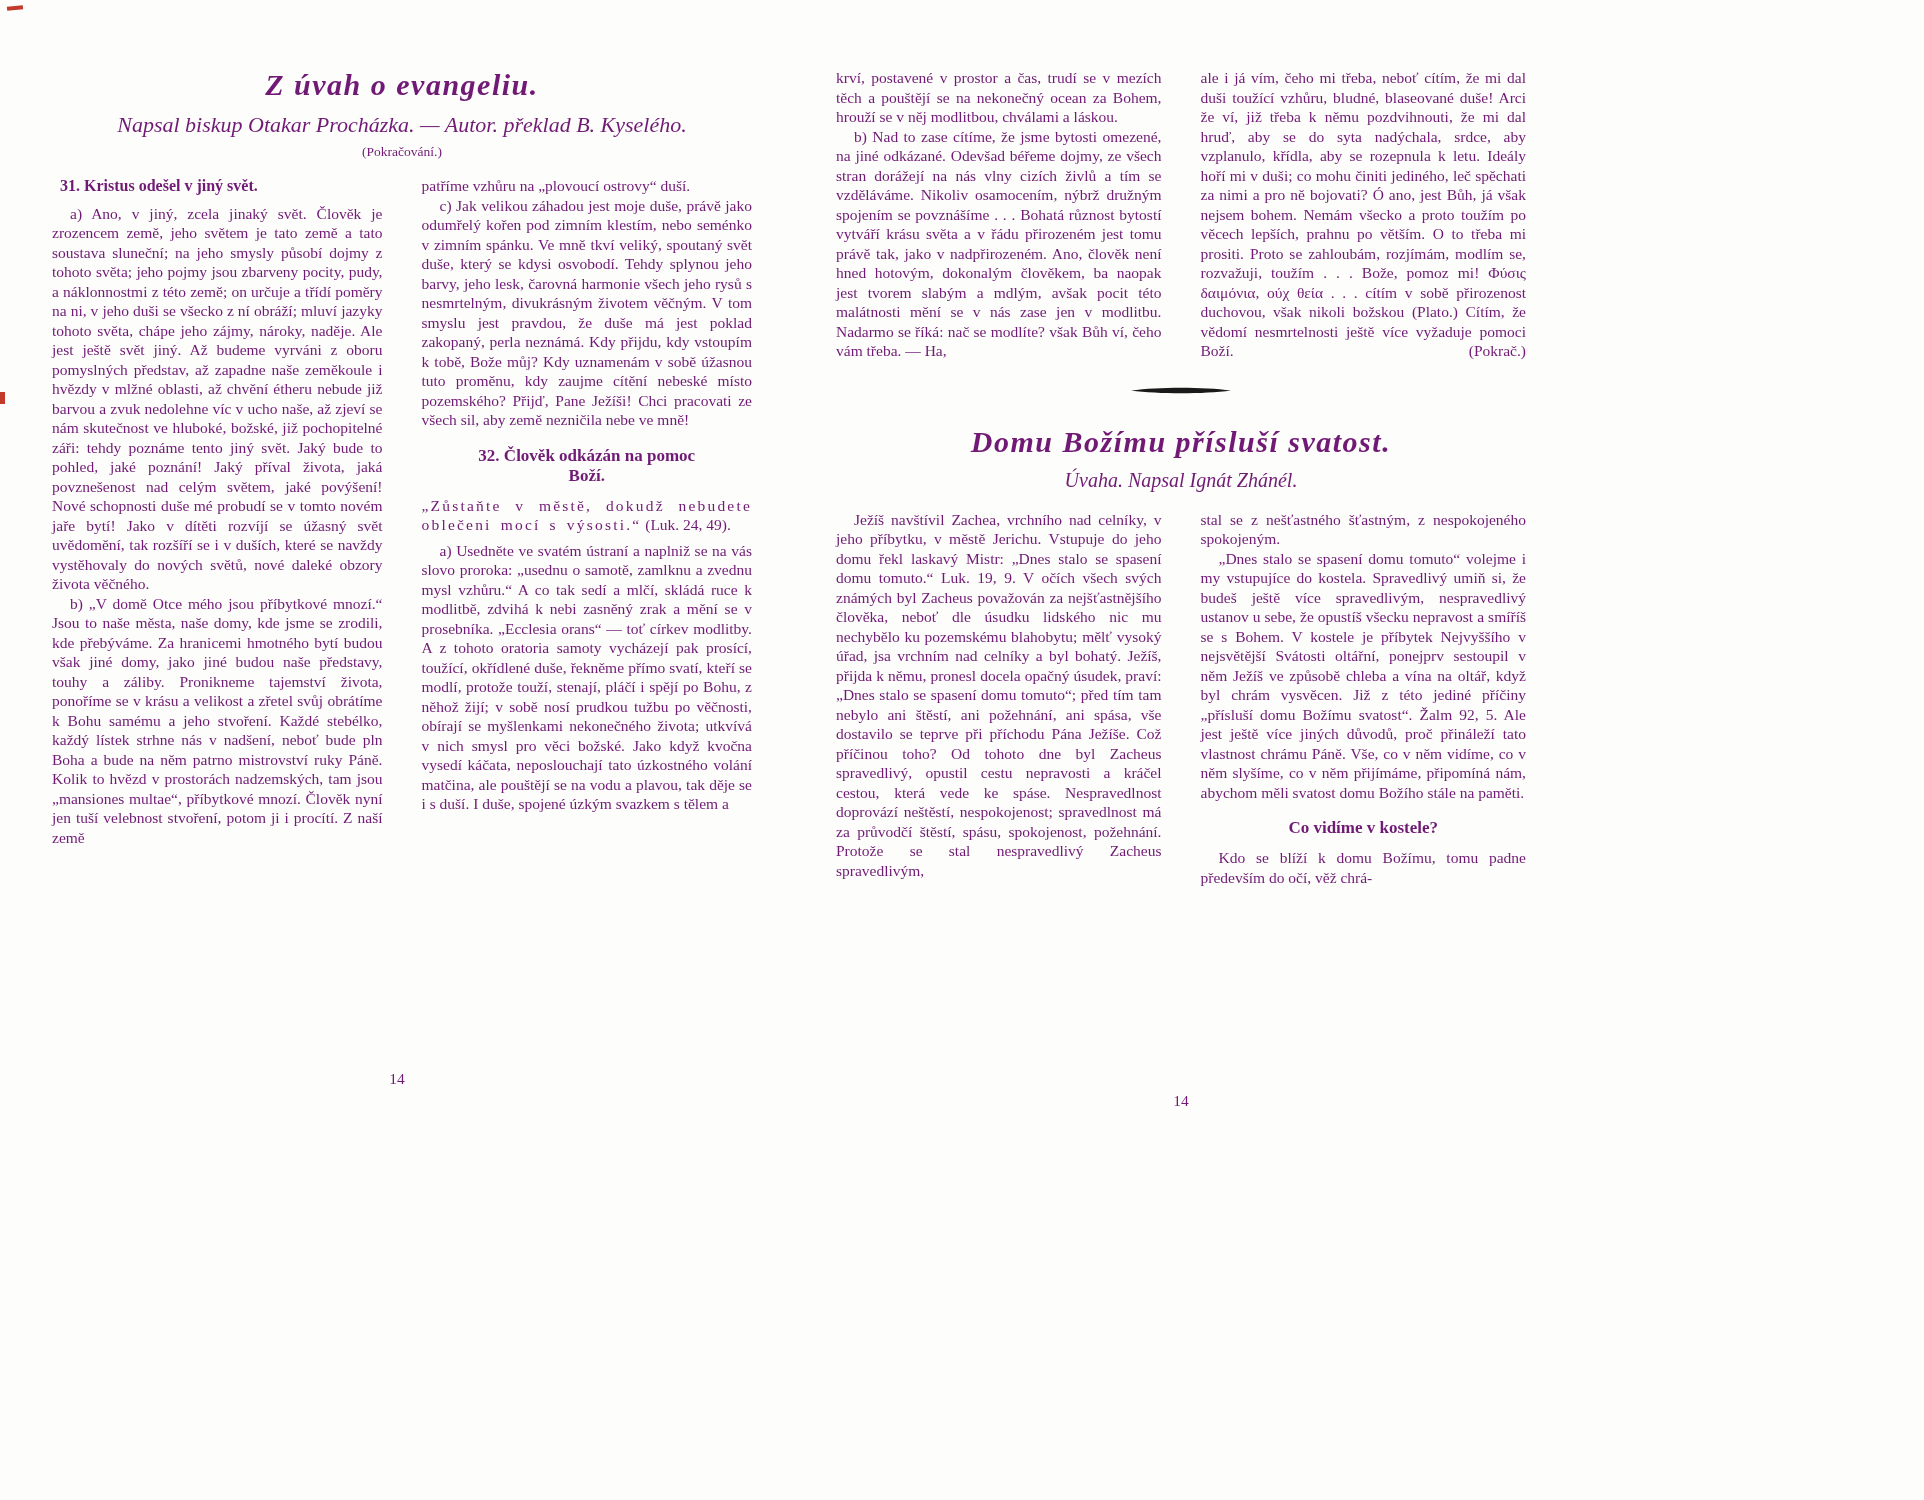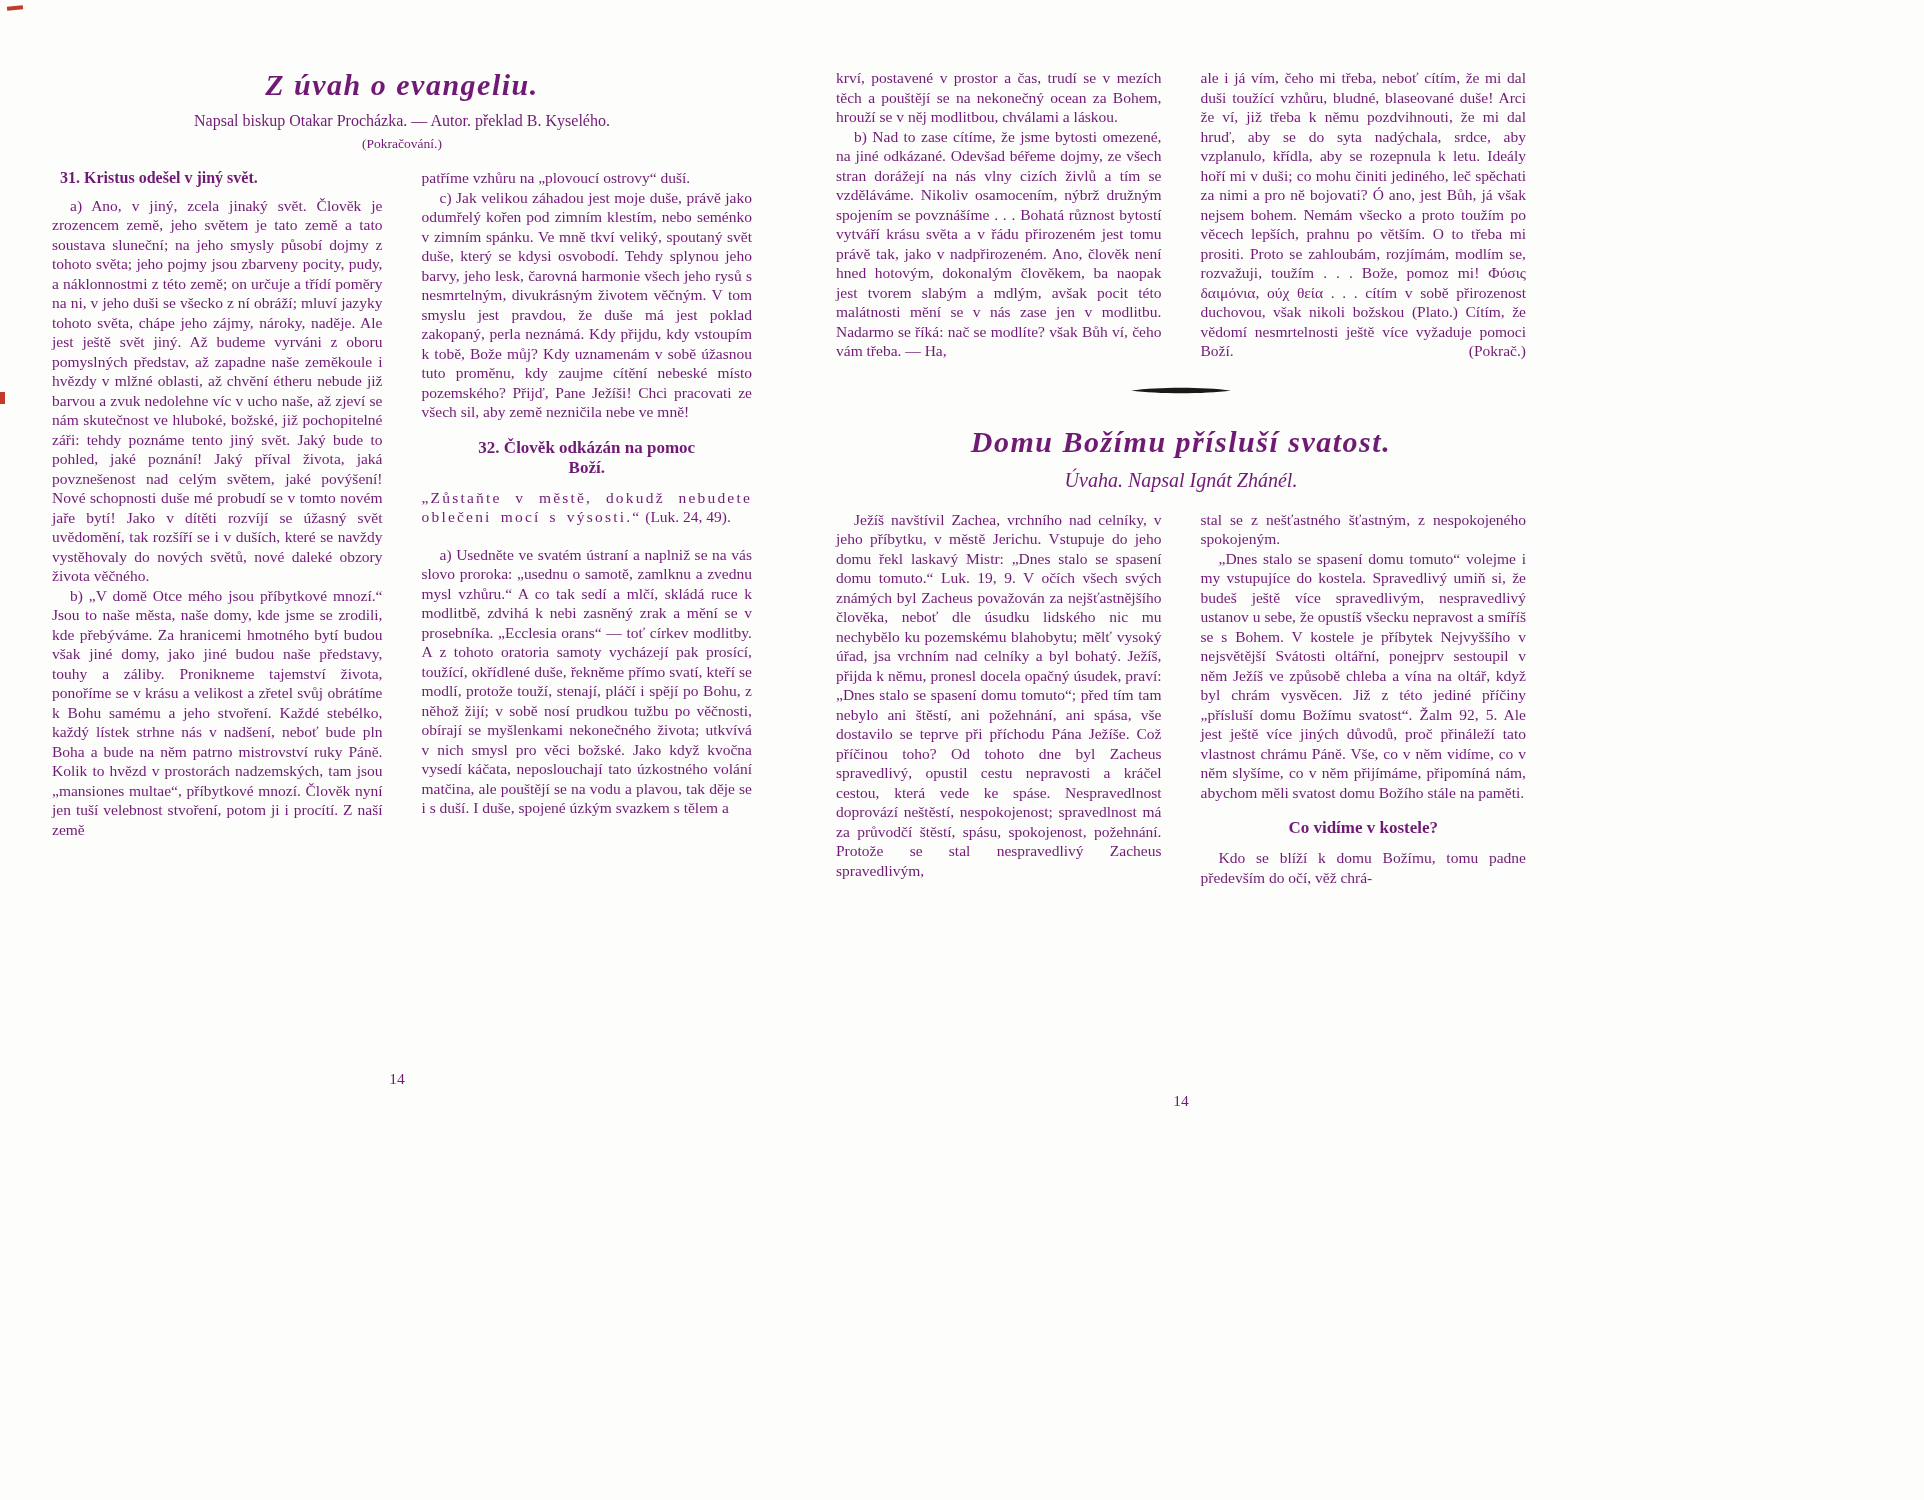--- a/index.html
+++ b/index.html
@@ -25,21 +25,22 @@
 
   .art-title {
     font-size: 30px;
     font-style: italic;
     font-weight: bold;
     text-align: center;
     letter-spacing: 1.5px;
     margin: 0 0 10px 0;
   }
   .art-byline {
-    font-size: 16px;
+    font-size: 22px;
+    font-style: italic;
     text-align: center;
     margin: 0 0 6px 0;
   }
   .art-cont {
     font-size: 13.5px;
     text-align: center;
     margin: 0 0 16px 0;
   }
 
   .cols { display: flex; gap: 39px; justify-content: space-between; }
@@ -62,21 +63,21 @@
     margin: 0 0 8px 0;
   }
   .sec-heading-center {
     font-size: 17px;
     font-weight: bold;
     text-align: center;
     max-width: 255px;
     margin: 16px auto 10px auto;
     line-height: 20px;
   }
-  .quote { margin-bottom: 18px; }
+  .quote { margin-bottom: 6px; }
   .spaced { letter-spacing: 2.2px; word-spacing: 3px; }
 
   .pokrac {
     text-align: right;
     font-size: 15.5px;
     line-height: 19.5px;
     margin-top: -19.5px;
   }
 
   .divider {

